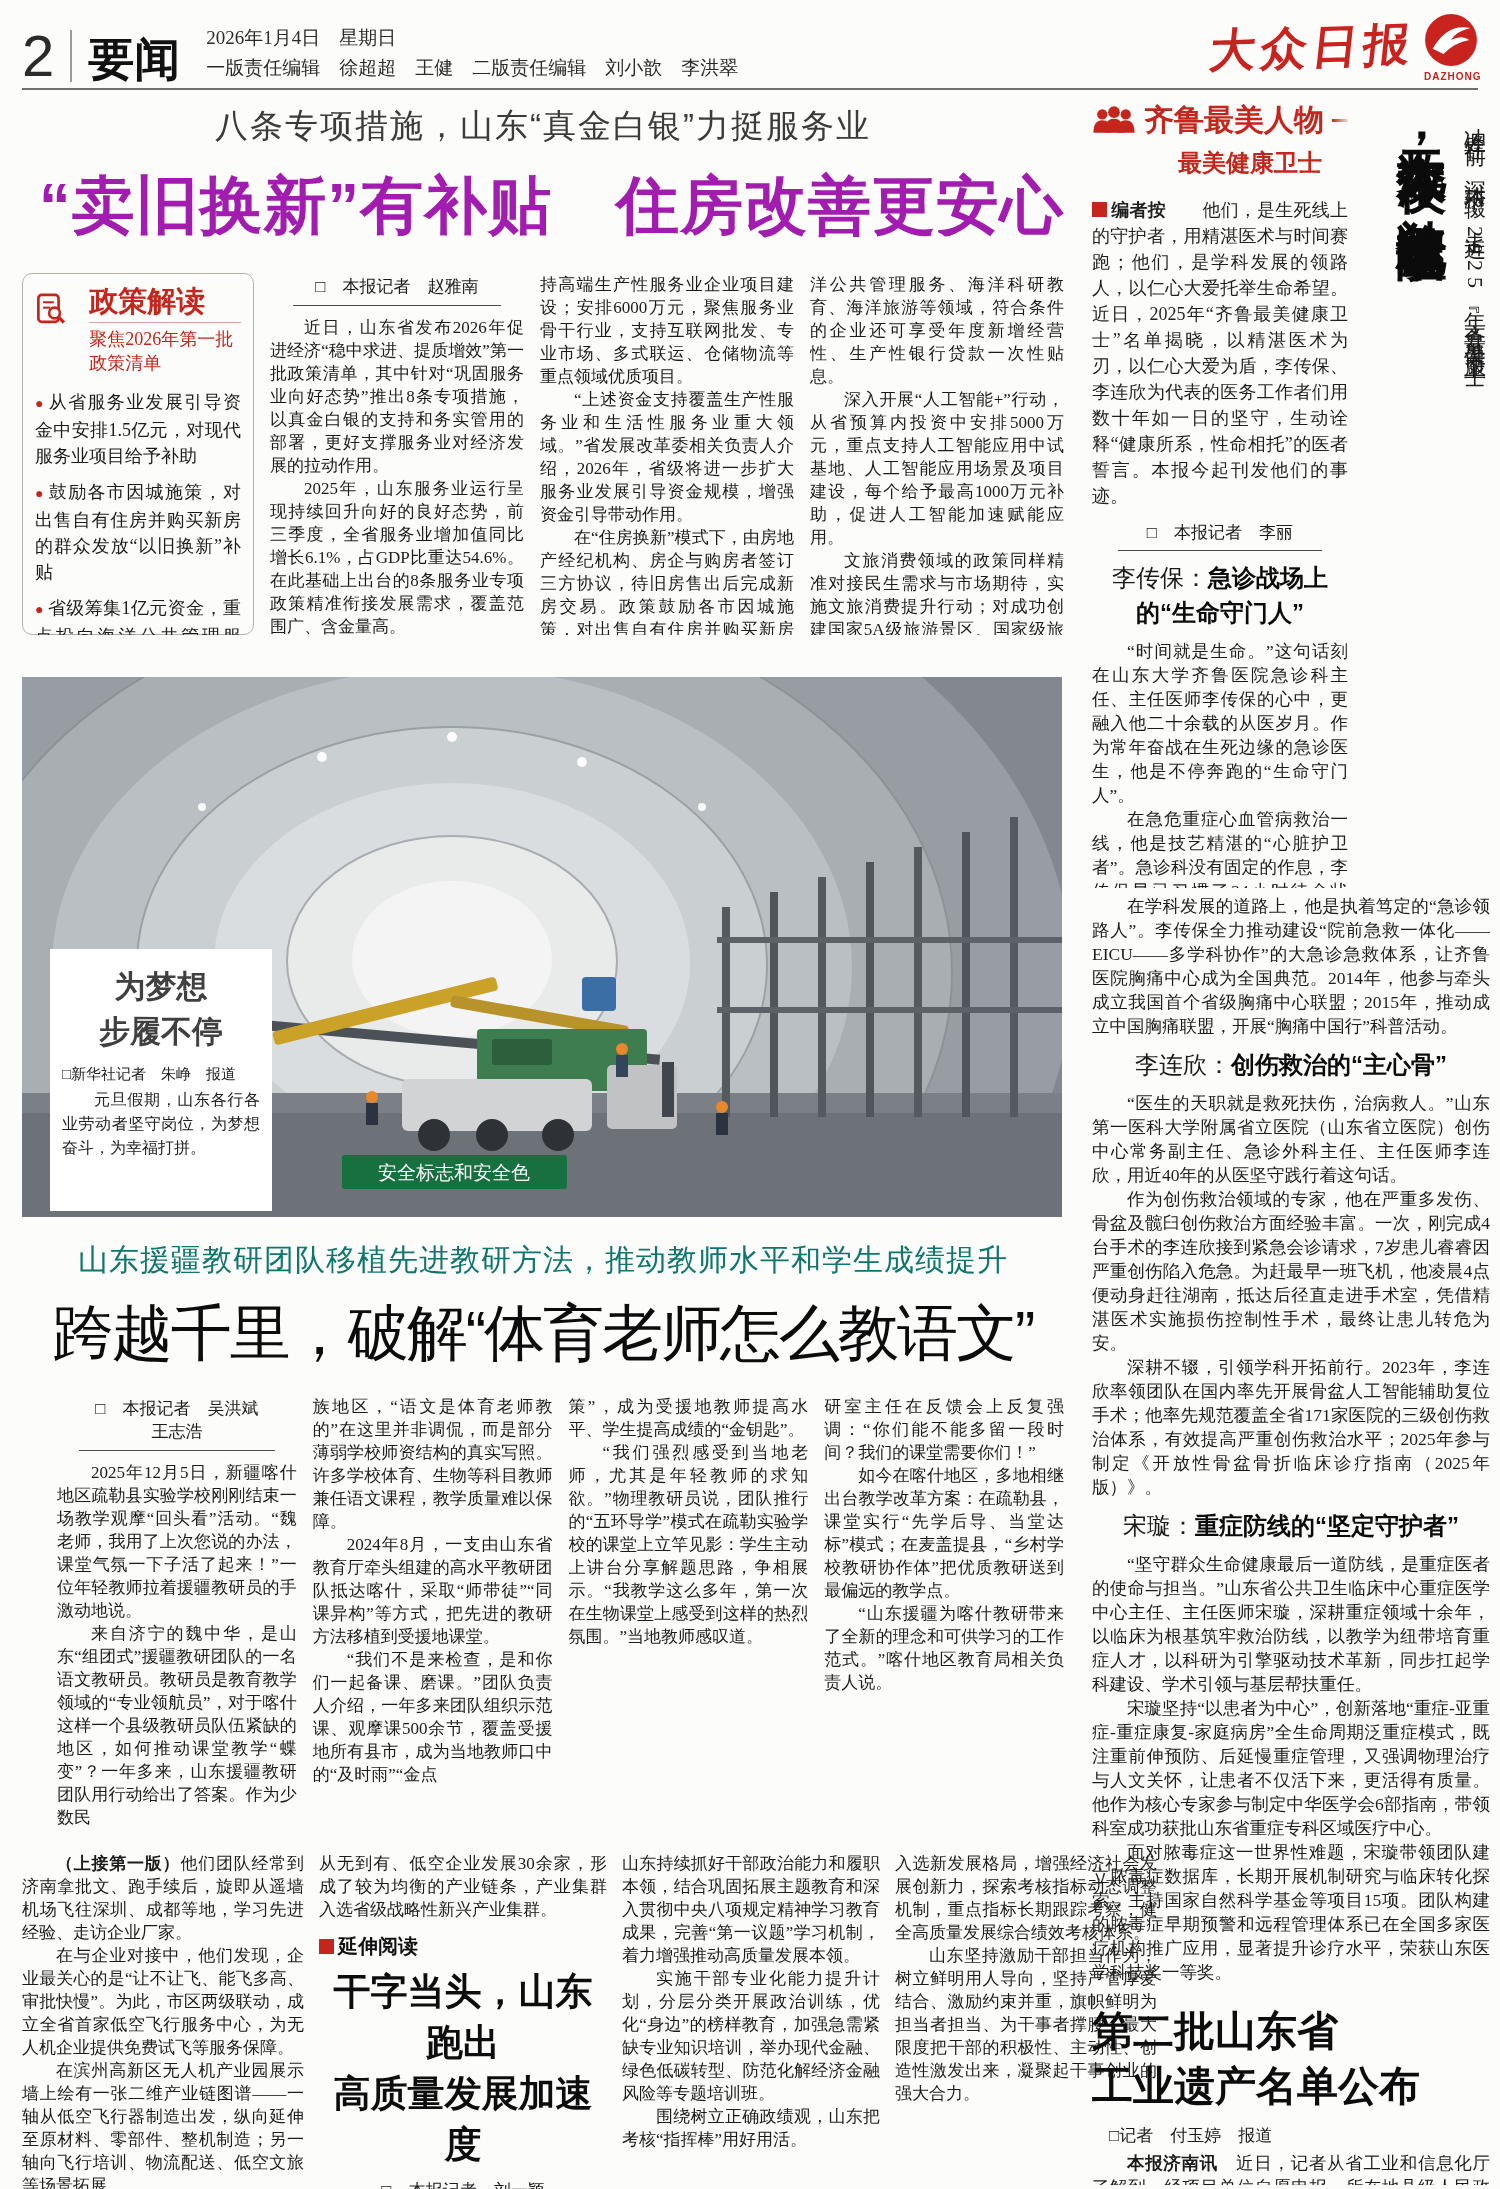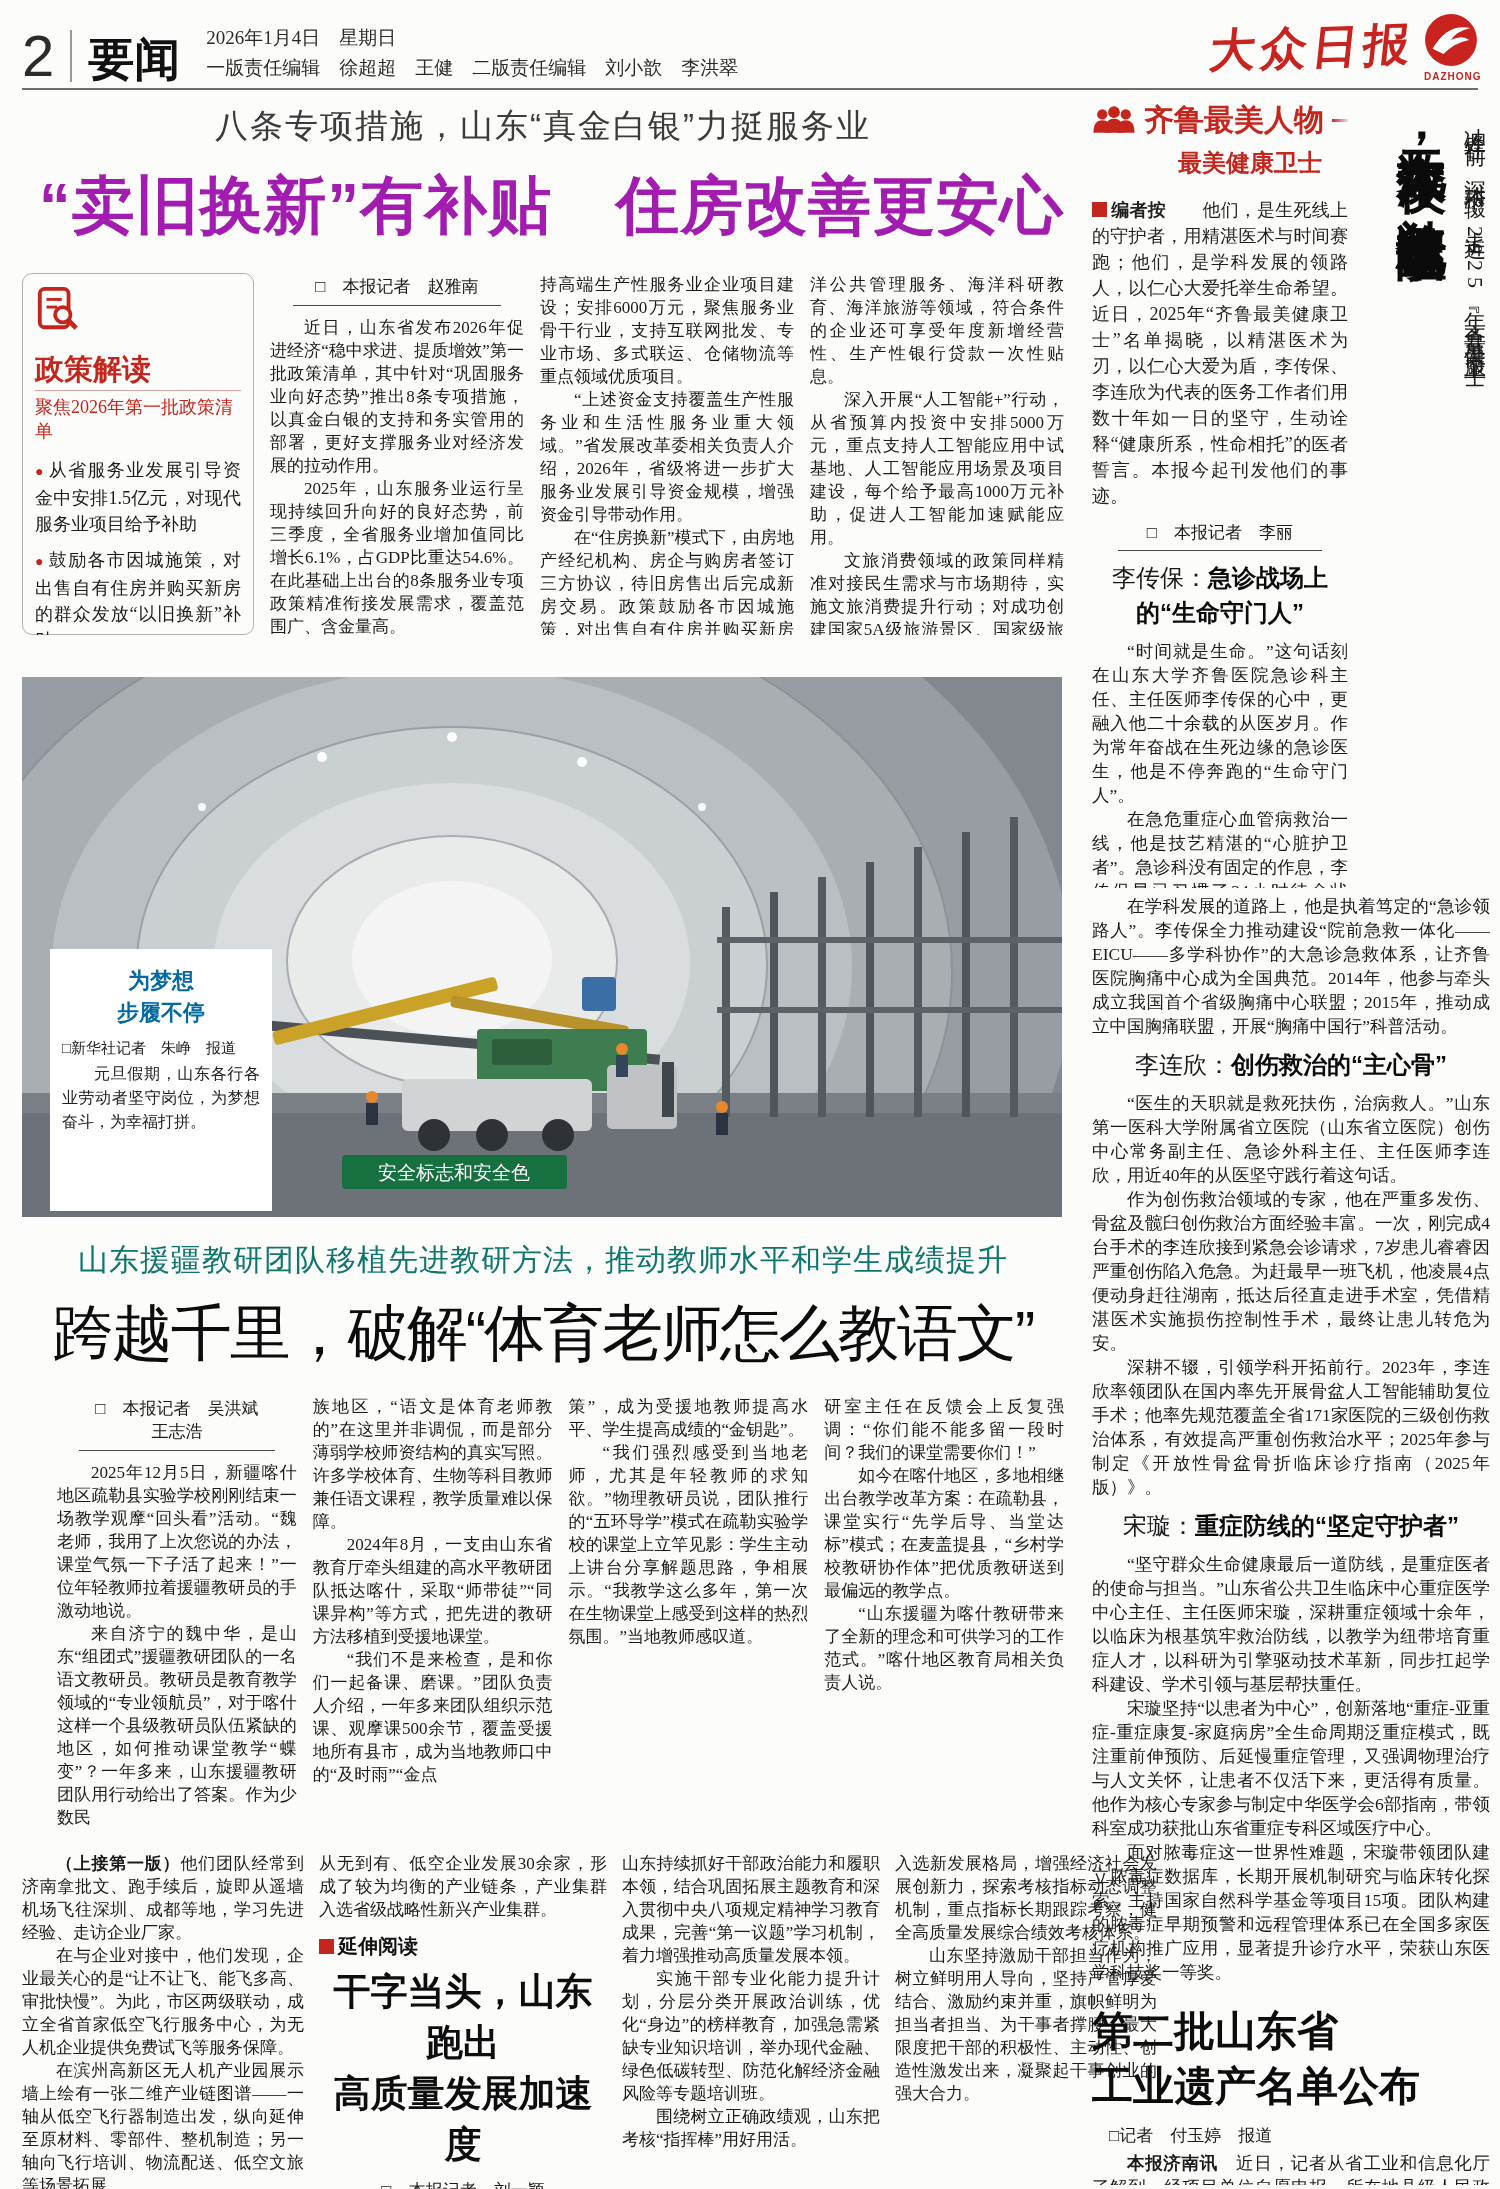--- a/index.html
+++ b/index.html
@@ -17,36 +17,36 @@
   .mast-name { color:#c8231f; font-size:46px; font-weight:bold; letter-spacing:5px; transform:skewX(-8deg) rotate(-2deg); }
   .mast-logo { position:relative; width:54px; text-align:center; }
   .mast-en { font-size:10px; color:#c8231f; font-weight:bold; font-family:"Liberation Sans",sans-serif; letter-spacing:1px; }
 
   
   .lead { position:absolute; top:104px; left:22px; width:1042px; }
   .lead-kicker { text-align:center; font-family:"Liberation Sans",sans-serif; font-size:33px; color:#3b3b3b; letter-spacing:2px; }
   .lead-headline { text-align:right; font-family:"Liberation Sans",sans-serif; font-weight:900; font-size:63px; letter-spacing:1px; margin-top:14px; white-space:nowrap; color:#a21caf; }
   .lead-body { display:flex; gap:16px; margin-top:24px; height:362px; overflow:hidden; }
   .pbox { width:232px; flex:none; border:1px solid #b5b0a8; border-radius:10px; padding:12px 12px 10px; }
-  .pbox-head { display:flex; align-items:flex-start; gap:22px;flex-direction:column; }
+  .pbox-head { display:flex; align-items:flex-start; gap:22px; }
   .pbox-title { font-family:"Liberation Sans",sans-serif; font-size:29px; font-weight:bold; color:#c4261d; line-height:1.1; }
   .pbox-sub { font-size:18px; color:#c4261d; margin-top:4px; border-top:1px solid #d9a49e; padding-top:4px; }
   .pbox ul { list-style:none; margin-top:14px; }
   .pbox li { font-size:18px; line-height:26px; text-align:justify; margin-bottom:10px; }
   .pbox li::before { content:"●"; color:#c4261d; margin-right:4px; font-size:14px; }
   .col { flex:1; overflow:hidden; }
   p.body { font-size:17px; line-height:23px; text-align:justify; text-indent:2em; }
   p.noind { text-indent:0; }
   .byl { display:block; width:82%; margin:2px auto 10px; text-align:center; font-size:17px; padding-bottom:7px; border-bottom:1px solid #4a4a4a; }
 
   
   .photo { position:absolute; top:677px; left:22px; width:1040px; height:540px; overflow:hidden; background:#888d93; }
   .photo svg { display:block; }
   .capbox { position:absolute; left:28px; top:272px; width:222px; height:262px; background:#ffffff; padding:16px 12px 10px; }
-  .cap-title { text-align:center; font-family:"Liberation Sans",sans-serif; font-weight:bold; font-size:22px; line-height:1.45; color:#0369a1; }
+  .cap-title { text-align:center; font-family:"Liberation Sans",sans-serif; font-weight:bold; font-size:31px; line-height:1.45; color:#404040; }
   .cap-by { font-size:15px; margin:10px 0 4px; color:#222; }
   .cap-p { font-size:16px; line-height:24px; text-indent:2em; text-align:justify; color:#222; }
 
   
   .art2 { position:absolute; top:1240px; left:22px; width:1042px; }
   .art2-kicker { text-align:center; font-family:"Liberation Sans",sans-serif; font-size:30px; color:#0f766e; letter-spacing:1px; }
   .art2-headline { text-align:center; font-family:"Liberation Sans",sans-serif; font-weight:400; font-size:61px; letter-spacing:-2px; margin-top:12px; white-space:nowrap; color:#0c0c0c; }
   .art2-body { display:flex; gap:16px; margin-top:20px; height:452px; overflow:hidden;margin-left:35px; }
 
   

